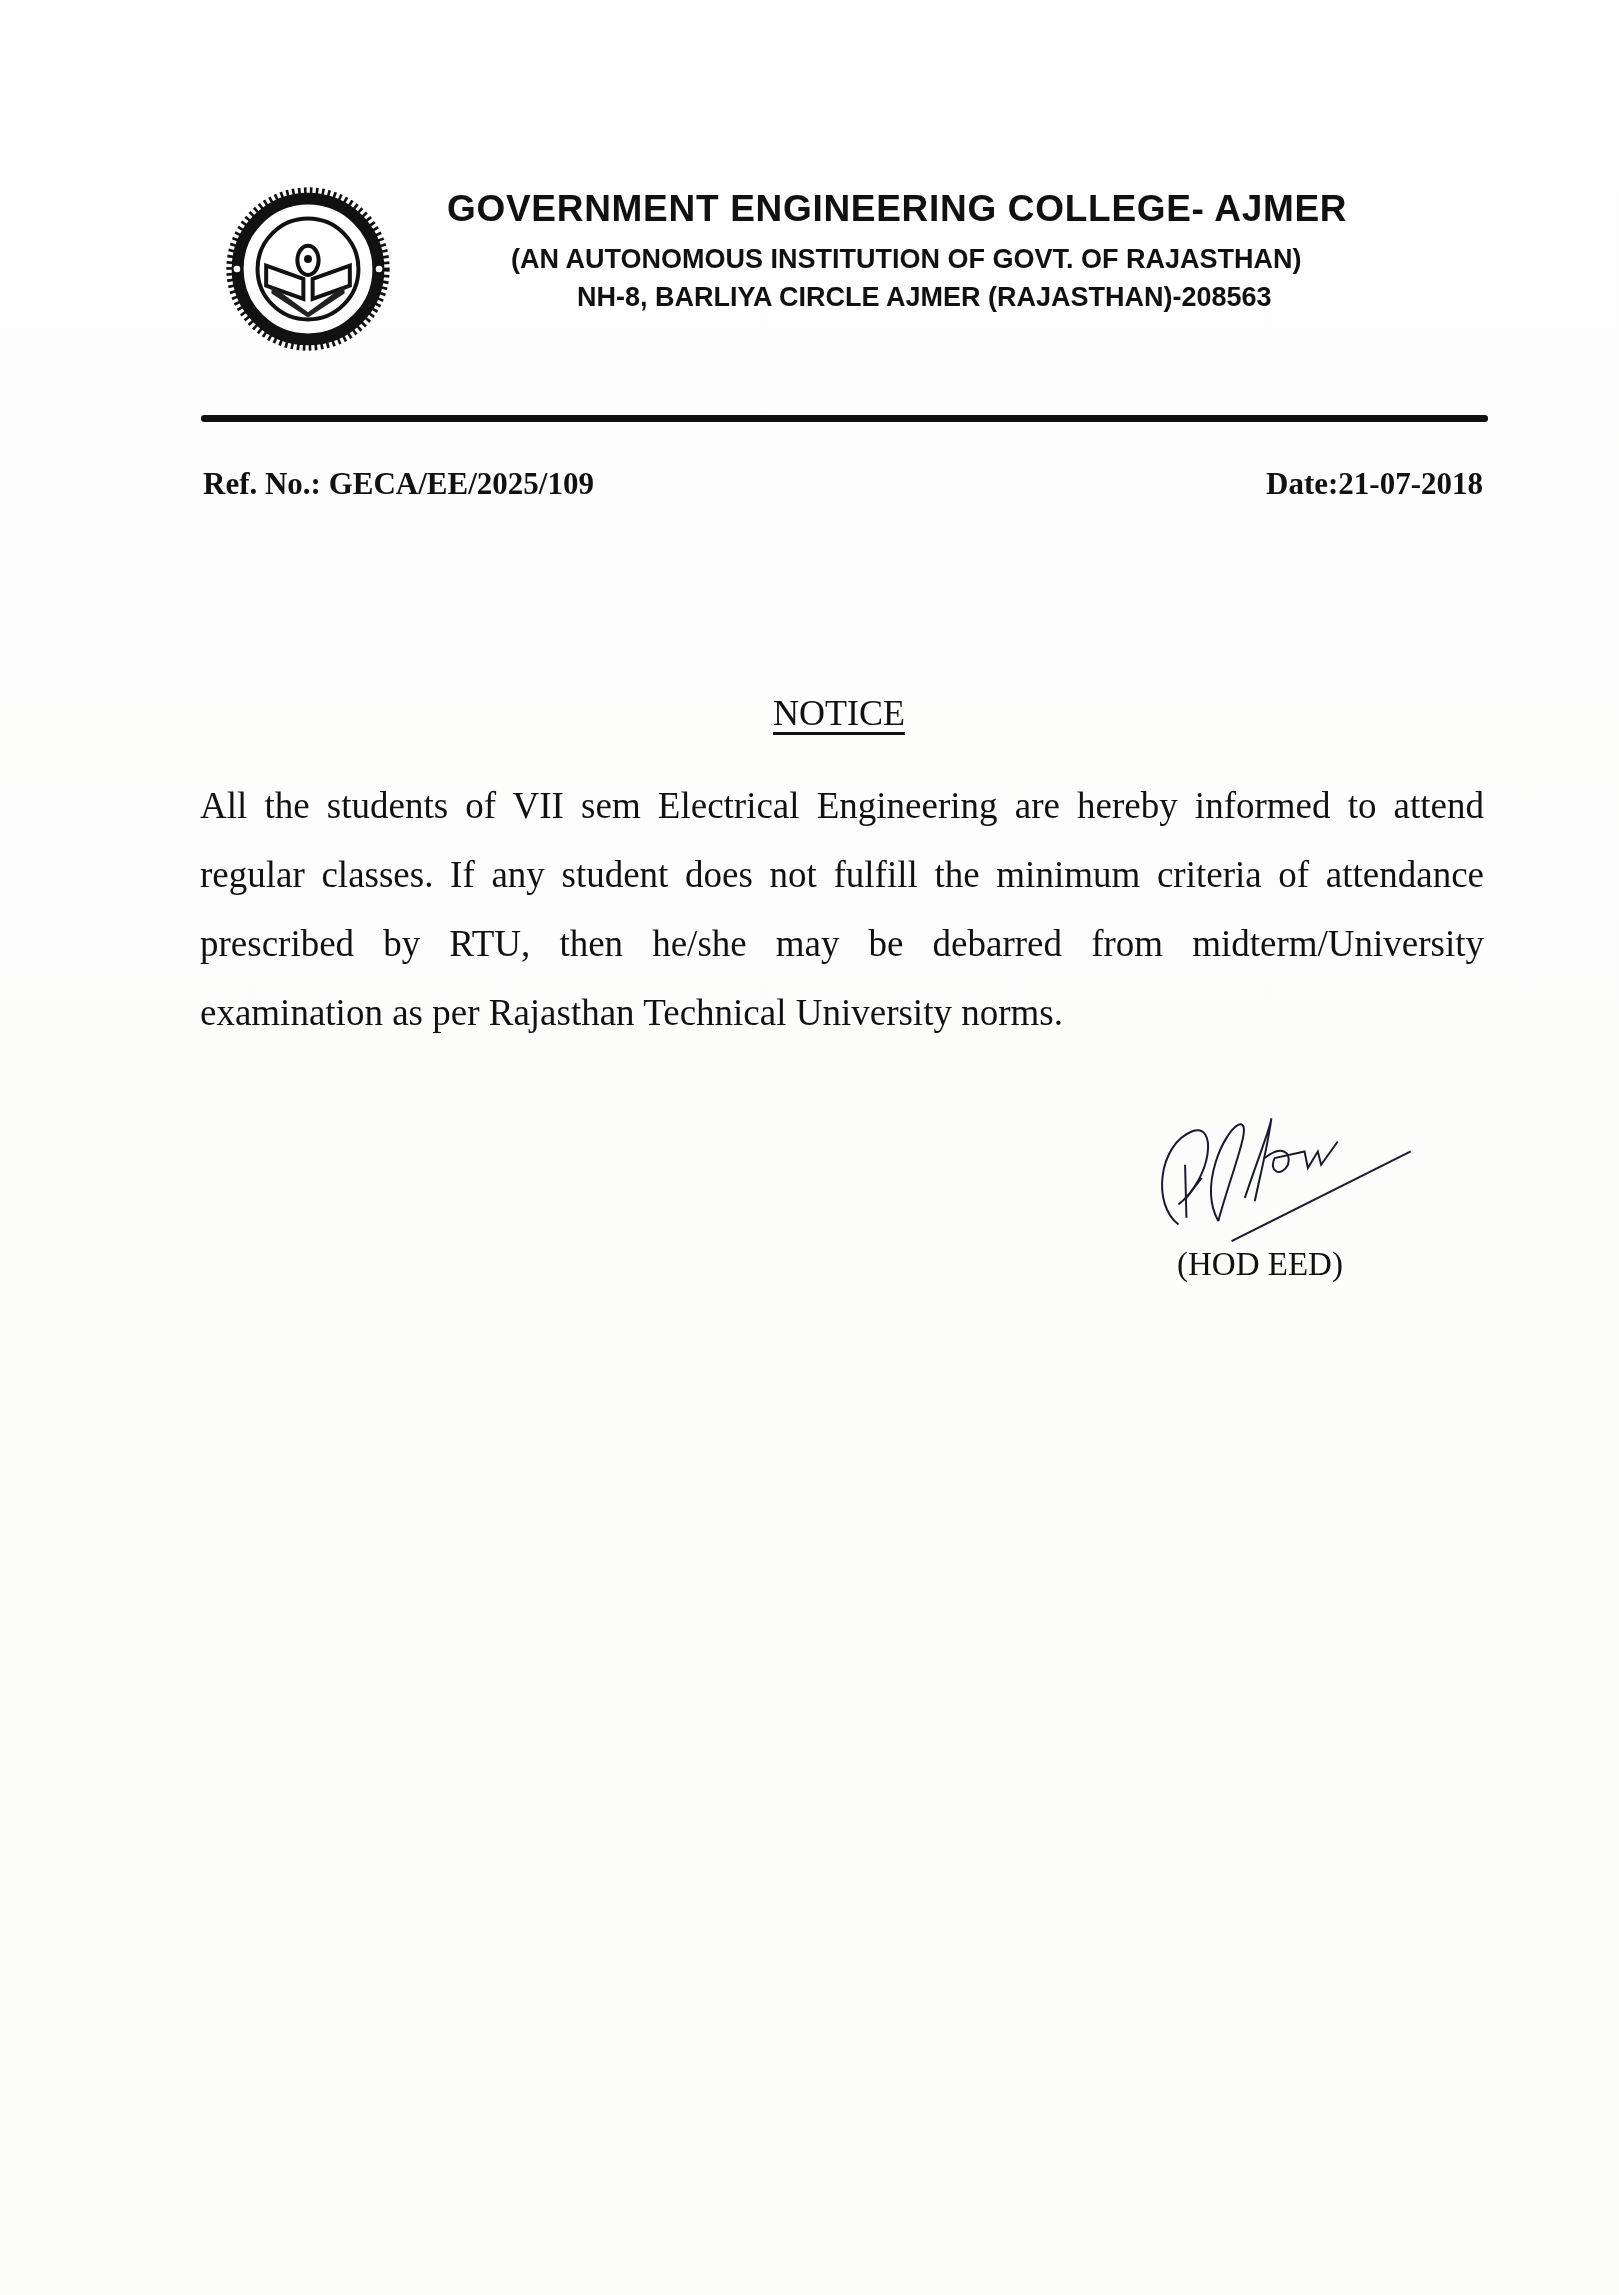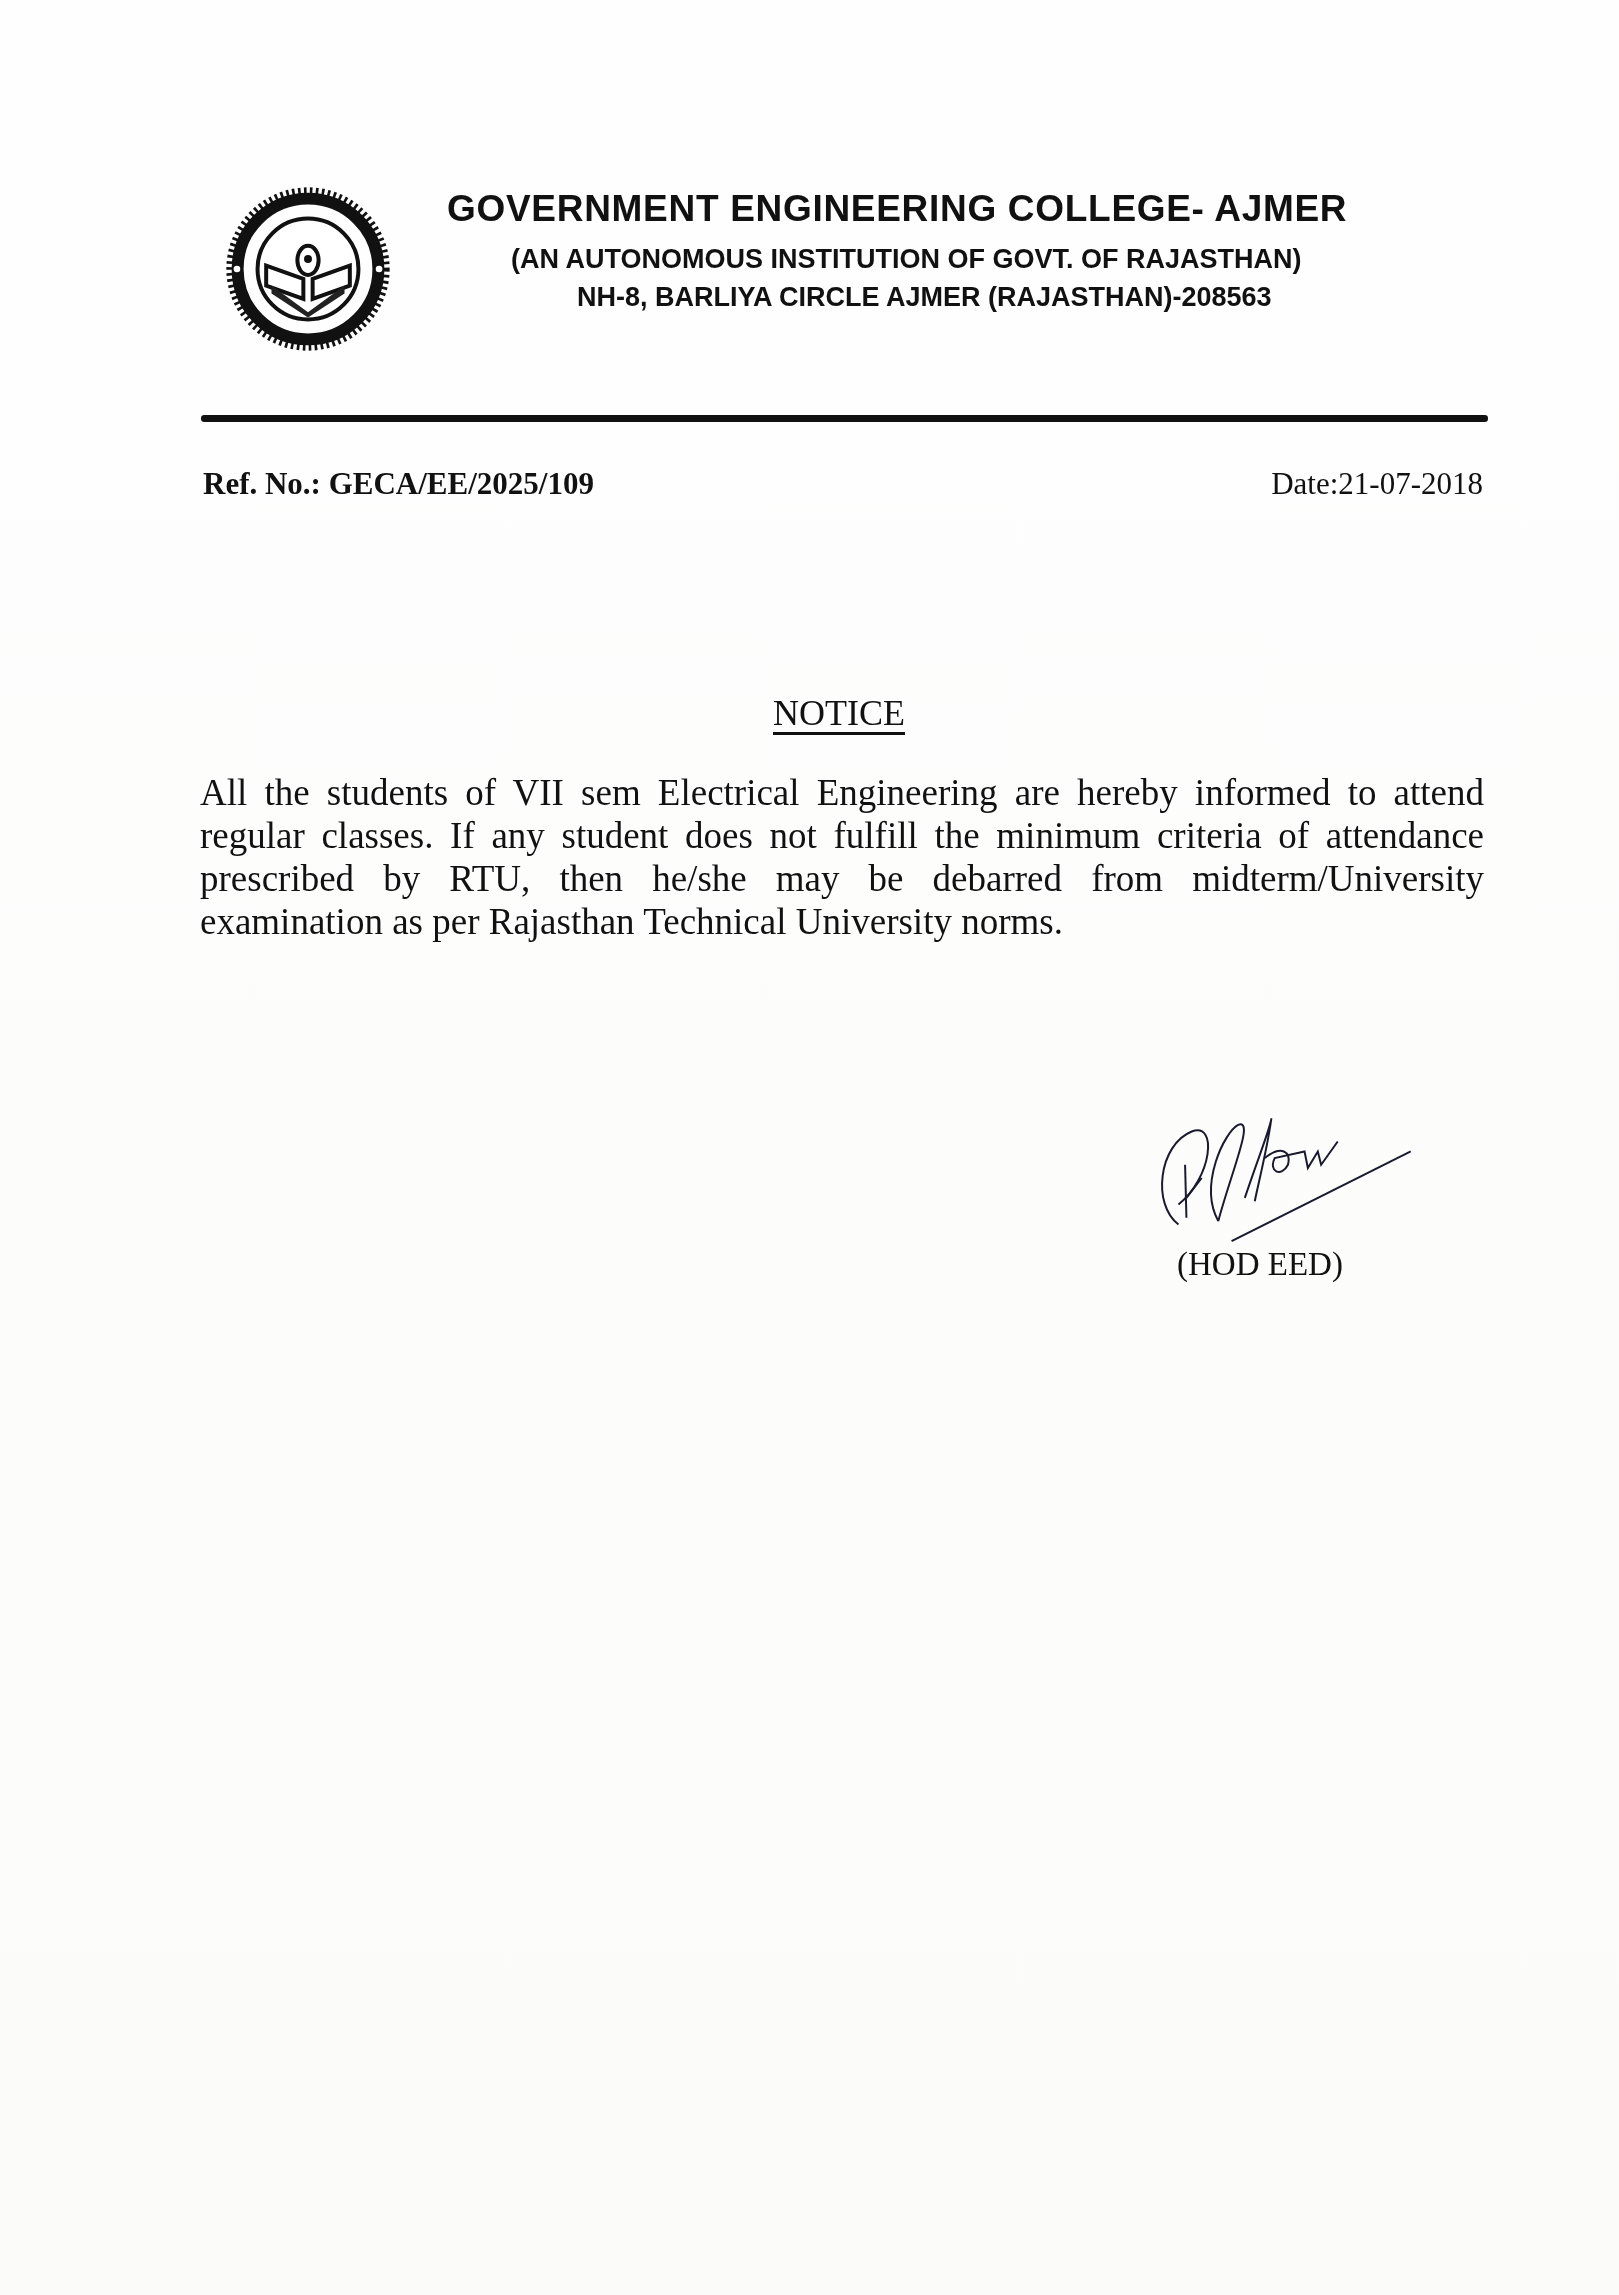--- a/index.html
+++ b/index.html
@@ -10,23 +10,23 @@
   }
   .page { position: absolute; inset: 0; background: linear-gradient(180deg,#fefefe 0%,#fbfbfa 100%); }
   .logo { position: absolute; left: 225px; top: 186px; width: 166px; height: 166px; }
   .hdr { position: absolute; font-family: "Liberation Sans", sans-serif; font-weight: bold; white-space: nowrap; }
   .h1 { left: 447px; top: 188px; font-size: 37px; letter-spacing: 0.7px; }
   .h2 { left: 511px; top: 244px; font-size: 27px; }
   .h3 { left: 577px; top: 282px; font-size: 27px; }
   .h4 { left: 566px; top: 324px; font-size: 37px; }
   .rule { position: absolute; left: 201px; top: 415px; width: 1287px; height: 6.7px; background: #111; border-radius: 3.3px; }
   .ref { position: absolute; left: 203px; top: 466px; font-size: 31px; font-weight: bold; }
-  .date { position: absolute; right: 136px; top: 466px; font-size: 31px; font-weight: normal; text-align: center; }
+  .date { position: absolute; right: 136px; top: 466px; font-size: 31px; font-weight: bold; text-align: center; }
   .title { position: absolute; left: 0; width: 1678px; text-align: center; top: 692px; font-size: 36px; text-decoration: underline; text-decoration-thickness: 2.7px; text-underline-offset: 6.7px; }
-  .body { position: absolute; left: 200px; width: 1284px; top: 771px; font-size: 37px; line-height: 43px; text-align: justify; }
+  .body { position: absolute; left: 200px; width: 1284px; top: 771px; font-size: 37px; line-height: 69px; text-align: justify; }
   .sig { position: absolute; left: 1138px; top: 1105px; width: 280px; height: 146px; }
   .hod { position: absolute; left: 1177px; top: 1246px; font-size: 33px; }
 </style>
 </head>
 <body>
 
 <div class="page">
 
   <svg class="logo" viewBox="0 0 250 250">
     <circle cx="125" cy="125" r="118" fill="none" stroke="#111" stroke-width="10" stroke-dasharray="4 5"></circle>

